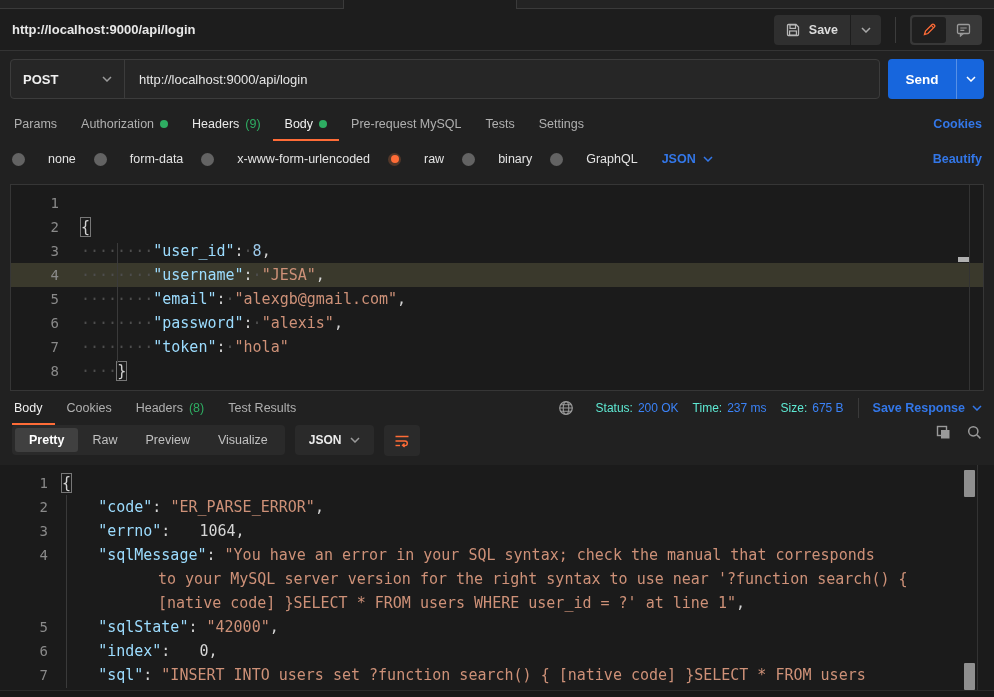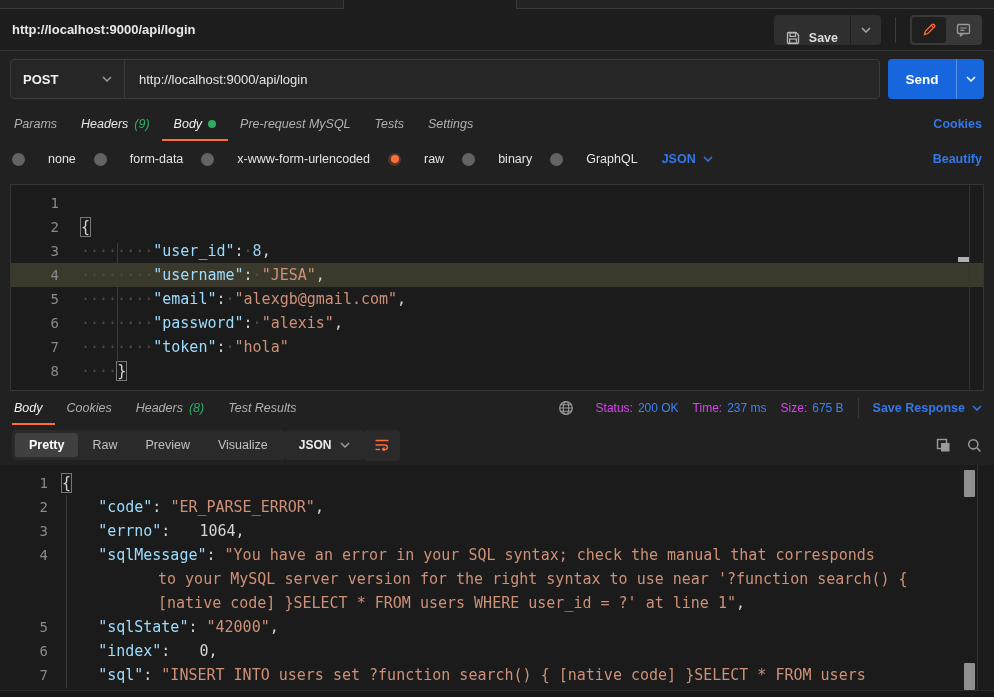--- a/index.html
+++ b/index.html
@@ -12,21 +12,21 @@
   .ts-left { width:343px; }
   .ts-tab { width:174px; background:#1d1d1d; border-left:1px solid #3a3a3a; border-right:1px solid #3a3a3a; }
   .ts-right { flex:1; }
 
   
   .reqheader { height:42px; background:#1d1d1d; border-bottom:1px solid #343434;
                display:flex; align-items:center; padding:0 12px; }
   .req-title { font-size:13px; font-weight:bold; color:#e8e8e8; }
   .hdr-right { margin-left:auto; display:flex; align-items:center; }
   .savebtn { display:flex; background:#2f2f2f; border-radius:4px; height:30px; align-items:stretch; }
-  .save-main { display:flex; align-items:flex-end; gap:9px; padding:0 12px; color:#dcdcdc;
+  .save-main { display:flex; align-items:center; gap:9px; padding:0 12px; color:#dcdcdc;
                font-size:12.5px; font-weight:600; cursor:pointer; }
   .save-caret { display:flex; align-items:center; padding:0 10px; border-left:1px solid #1d1d1d; color:#a8a8a8; }
   .hdr-divider { width:1px; height:26px; background:#3c3c3c; margin:0 14px; }
   .editgroup { display:flex; background:#383838; border-radius:4px; padding:2px; }
   .editgroup .gbtn { width:34px; height:26px; display:flex; align-items:center; justify-content:center; border-radius:3px; }
   .gbtn.active { background:#1f1f1f; }
 
   
   .urlrow { height:56px; display:flex; align-items:center; padding:0 10px; gap:8px; }
   .urlbox { flex:1; height:40px; background:#262626; border:1px solid #3c3c3c; border-radius:4px;
@@ -37,21 +37,21 @@
   .method .chev { color:#9a9a9a; }
   .urltext { padding:0 14px; font-size:13px; color:#e6e6e6; }
   .sendbtn { width:96px; height:40px; background:#1766dd; border-radius:4px; display:flex; }
   .send-main { flex:1; display:flex; align-items:center; justify-content:center; color:#fff;
                font-size:13.5px; font-weight:bold; cursor:pointer; }
   .send-caret { width:28px; display:flex; align-items:center; justify-content:center;
                 border-left:1px solid rgba(255,255,255,0.28); color:#fff; cursor:pointer; }
 
   
   .reqtabs { height:34px; display:flex; align-items:center; padding:0 12px; font-size:12.5px; }
-  .rtab { height:100%; display:flex; align-items:center; gap:6px; padding:0 12px; color:#b0b0b0; cursor:pointer;font-style:italic; }
+  .rtab { height:100%; display:flex; align-items:center; gap:6px; padding:0 12px; color:#b0b0b0; cursor:pointer; }
   .rtab:first-child { padding-left:2px; }
   .rtab.active { color:#f0f0f0; box-shadow:inset 0 -2px 0 #ff6c37; }
   .rtab.bright { color:#e8e8e8; }
   .gdot { width:8px; height:8px; border-radius:50%; background:#2ead62; }
   .gcount { color:#2ead62; }
   .link-blue { color:#3377e8; font-weight:600; cursor:pointer; }
   .cookies { margin-left:auto; }
 
   
   .btbar { height:36px; display:flex; align-items:center; padding:0 12px; font-size:12.5px; color:#e3e3e3; }
@@ -85,27 +85,27 @@
   .res-guide { left:66px; top:30px; height:193px; }
   .req-scrolltrack { position:absolute; top:0; bottom:0; right:13px; border-left:1px solid #333; }
   .req-thumb { position:absolute; right:1px; top:72px; width:11px; height:5px; background:#b0b0b0; }
   .res-scrolltrack { position:absolute; top:0; bottom:0; right:16px; border-left:1px solid #333; }
   .res-thumb { position:absolute; right:3px; width:11px; height:27px; background:#8f8f8f; border-radius:1px; }
   .res-thumb.top { top:5px; } .res-thumb.bottom { top:198px; }
 
   
   .resheader { height:34px; display:flex; align-items:center; padding:0 12px; font-size:12.5px; }
   .meta { display:flex; align-items:center; margin-left:auto; gap:14px; font-size:12px; }
-  .mlabel { color:#d946ef; } .mvalue { color:#3b82f6; }
+  .mlabel { color:#5eead4; } .mvalue { color:#3b82f6; }
   .mitem { display:flex; gap:5px; }
   .vdiv { width:1px; height:20px; background:#3a3a3a; }
   .saveresp { display:flex; align-items:center; gap:7px; font-size:12.5px;justify-content:space-between; }
 
   
-  .restoolbar { height:40px; display:flex; align-items:center; padding:0 12px; }
+  .restoolbar { height:40px; display:flex; align-items:flex-start; padding:0 12px; gap:10px; }
   .seg { display:flex; background:#2a2a2a; border-radius:4px; padding:3px; }
   .seg-item { padding:5px 14px; color:#c0c0c0; font-size:12.5px; border-radius:3px; cursor:pointer; }
   .seg-item.active { background:#404040; color:#fff; font-weight:600; }
   .jsondd { display:flex; align-items:center; gap:9px; background:#2a2a2a; border-radius:4px;
             padding:8px 14px; color:#ececec; font-size:12px; font-weight:600; cursor:pointer; }
   .jsondd .chev { color:#9a9a9a; }
   .wrapbtn { width:36px; height:31px; background:#2a2a2a; border-radius:4px;
              display:flex; align-items:center; justify-content:center; cursor:pointer; }
   .tool-right { margin-left:auto; display:flex; align-items:center; gap:16px; }
 
@@ -188,20 +188,24 @@
       </span>
     </div>
   </div>
 </div>
 
 <div class="reqtabs">
   <div id="req-tabs-container" style="display:flex; height:100%;">
       <div class="rtab">
         <span>Params</span>
       </div>
+      <div class="rtab">
+        <span>Authorization</span>
+        <span class="gdot"></span>
+      </div>
       <div class="rtab bright">
         <span>Headers</span>
         <span class="gcount">(9)</span>
       </div>
       <div class="rtab active">
         <span>Body</span>
         <span class="gdot"></span>
       </div>
       <div class="rtab">
         <span>Pre-request MySQL</span>

